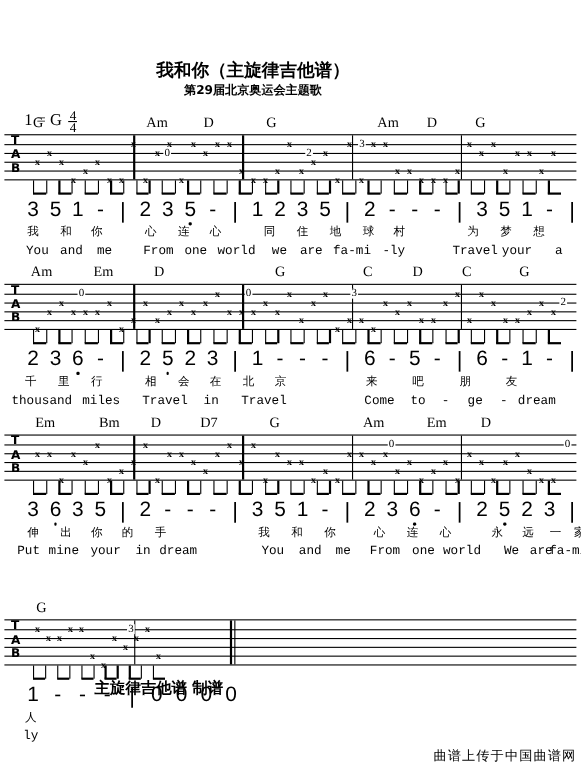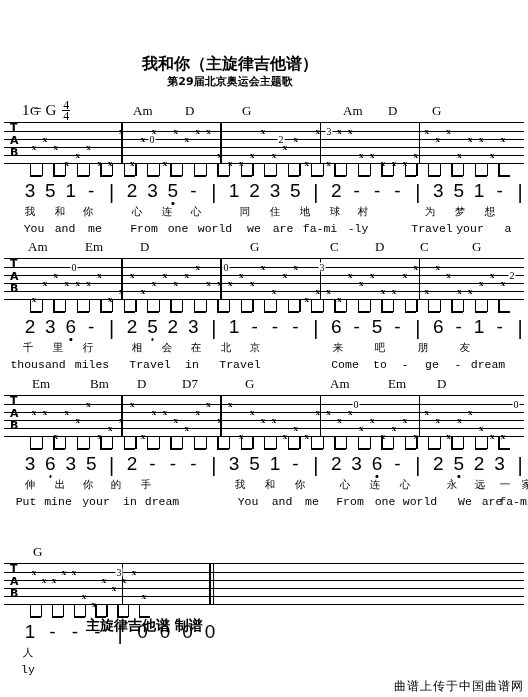--- a/index.html
+++ b/index.html
@@ -210,21 +210,21 @@
     font-weight: bold;
     font-size: 14px;
     white-space: nowrap;
   }
   #footer {
     position: absolute;
     right: 4px; bottom: 2px;
     text-align: right;
   }
   #footer .f1 {
-    font-family: Liberation Mono, monospace;
+    font-family: Liberation Sans, sans-serif;
     font-size: 12px;
     letter-spacing: 1px;
     line-height: 16px;
   }
   #footer .f2 {
     font-family: "DejaVu Sans Mono", monospace;
     font-size: 10px;
     letter-spacing: 0.5px;
     line-height: 13px;
   }

